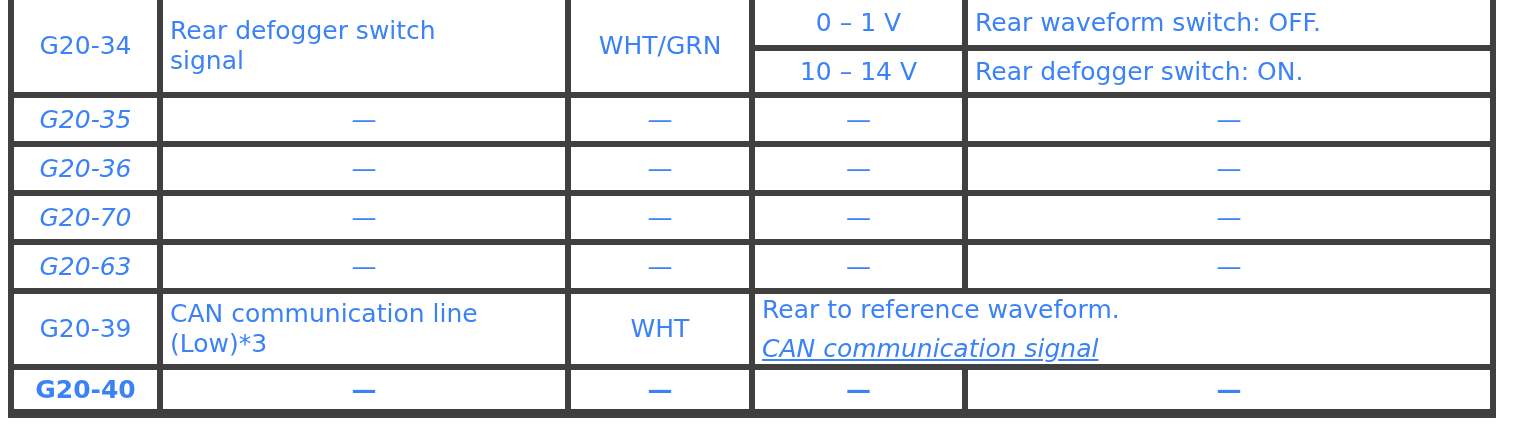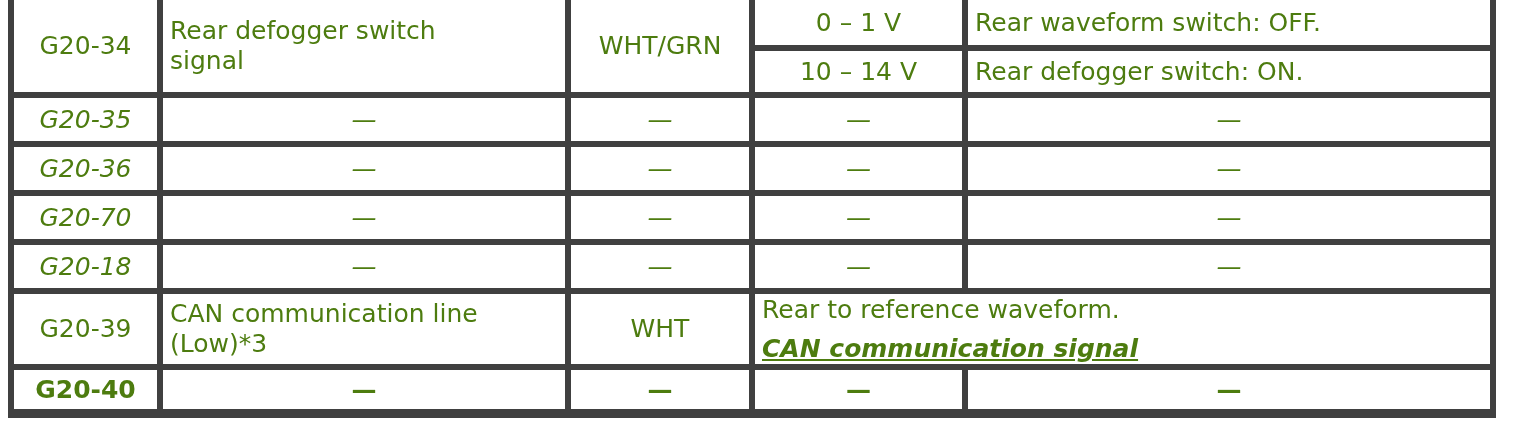--- a/index.html
+++ b/index.html
@@ -6,21 +6,21 @@
     margin: 0;
     padding: 0;
     background: #ffffff;
   }
   .page {
     position: relative;
     width: 1520px;
     height: 430px;
     background: #ffffff;
     font-family: "DejaVu Sans", "Liberation Sans", sans-serif;
-    color: #4d7c0f;
+    color: #3b82f6;
     overflow: hidden;
   }
   table.terminal-table {
     position: absolute;
     left: 8px;
     top: 0;
     width: 1482px;
     border-collapse: collapse;
     table-layout: fixed;
   }
@@ -45,21 +45,21 @@
   td.left   { text-align: left; padding-left: 7px; }
   .pre      { white-space: pre-line; }
 
   tr.sub1 > td { height: 45px; }
   tr.sub2 > td { height: 41px; }
   tr.dash > td { height: 43px; font-style: italic; }
   tr.r39  > td { height: 70px; }
   tr.r40  > td { height: 39px; font-weight: bold; }
 
   .ref-link {
-    font-weight: bold;
+    font-weight: normal;
     font-style: italic;
     text-decoration: underline;
     margin-top: 8px;
   }
   .note-block div { line-height: 31px; }
 </style>
 </head>
 <body>
 
 <div class="page">
@@ -104,21 +104,21 @@
 
       <tr class="dash">
         <td class="center">G20-70</td>
         <td class="center">—</td>
         <td class="center">—</td>
         <td class="center">—</td>
         <td class="center">—</td>
       </tr>
 
       <tr class="dash">
-        <td class="center">G20-18</td>
+        <td class="center">G20-63</td>
         <td class="center">—</td>
         <td class="center">—</td>
         <td class="center">—</td>
         <td class="center">—</td>
       </tr>
 
       <tr class="r39">
         <td class="center">G20-39</td>
         <td class="left pre">CAN communication line
 (Low)*3</td>

